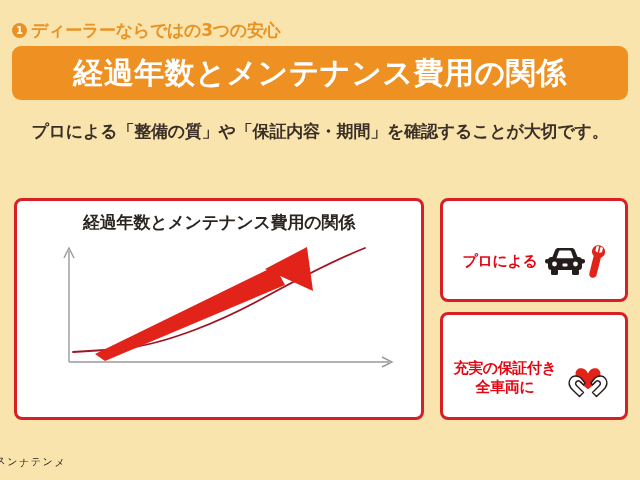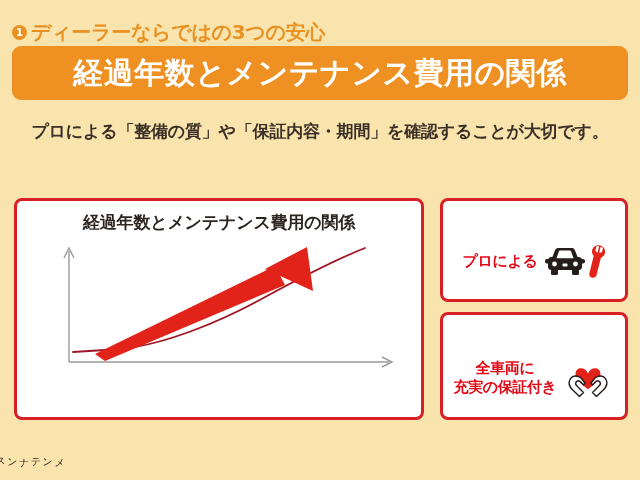--- a/index.html
+++ b/index.html
@@ -31,21 +31,21 @@
     background: #e99224;
     color: #ffffff;
     font-size: 10px;
     font-weight: bold;
     line-height: 15px;
     text-align: center;
     flex: 0 0 auto;
   }
   .eyebrow-text {
     color: #e99224;
-    font-size: 20px;
+    font-size: 17px;
     font-weight: bold;
     letter-spacing: -0.3px;
     white-space: nowrap;
   }
 
   
   .banner {
     position: absolute;
     left: 12px;
     top: 46px;
@@ -238,22 +238,22 @@
           <path d="M12.4,3.6 L12.4,8.2 L9.8,9.6 L9.8,3.0 Z" fill="#ffffff"></path>
         </g>
       </svg>
     </div>
   </div>
 </div>
 
 <div class="panel panel-feature-2">
   <div class="feature-inner">
     <div class="feature-text">
+      <span>充実の保証付き</span>
       <span>全車両に</span>
-      <span>充実の保証付き</span>
     </div>
     <div class="feature-icons">
       <svg width="52" height="44" viewBox="0 0 52 44">
         <path d="M26,17.5 C23.5,10.5 13.5,10.2 13.5,18.2 C13.5,24.2 21,29.3 26,33.2
                  C31,29.3 38.5,24.2 38.5,18.2 C38.5,10.2 28.5,10.5 26,17.5 Z" fill="#e2231a"></path>
         <path d="M16.5,20.5 C13,19.5 9.5,20.8 8,23.5 C6.2,26.8 7.8,31 10.5,33.8
                  L17.5,40.5 L21.5,36.5 L14.5,29.5 C13.2,28.1 13.4,26.4 14.8,25.4
                  C16.1,24.5 17.8,24.9 18.8,26.1 L21.5,29 L23,27 L18.8,21.8 Z" fill="#ffffff" stroke="#241d1c" stroke-width="1.4" stroke-linejoin="round"></path>
         <path d="M35.5,20.5 C39,19.5 42.5,20.8 44,23.5 C45.8,26.8 44.2,31 41.5,33.8
                  L34.5,40.5 L30.5,36.5 L37.5,29.5 C38.8,28.1 38.6,26.4 37.2,25.4

